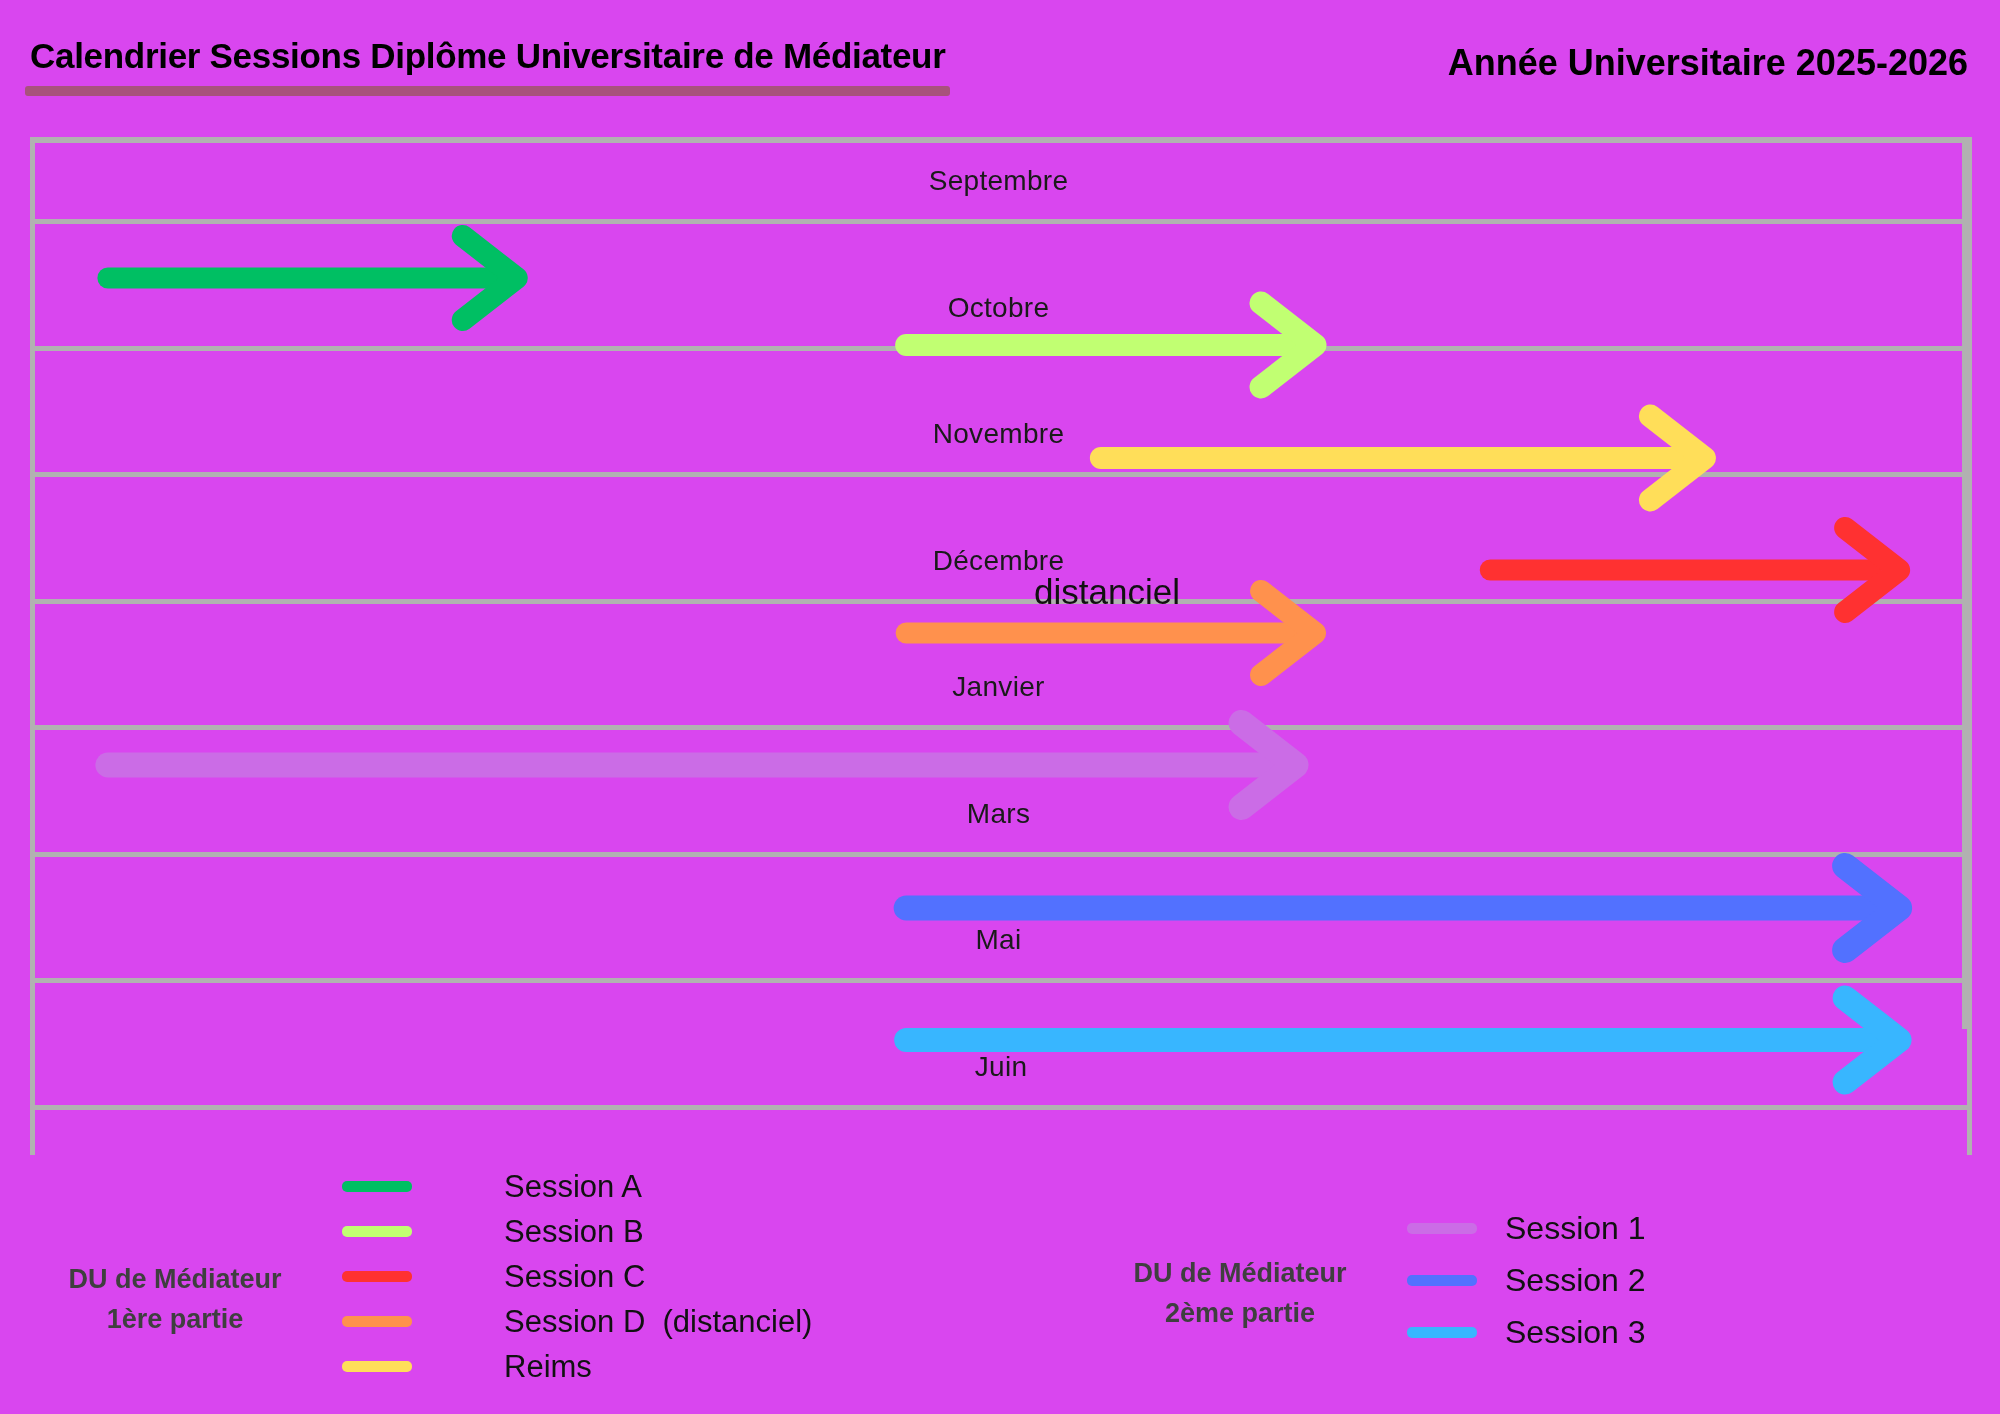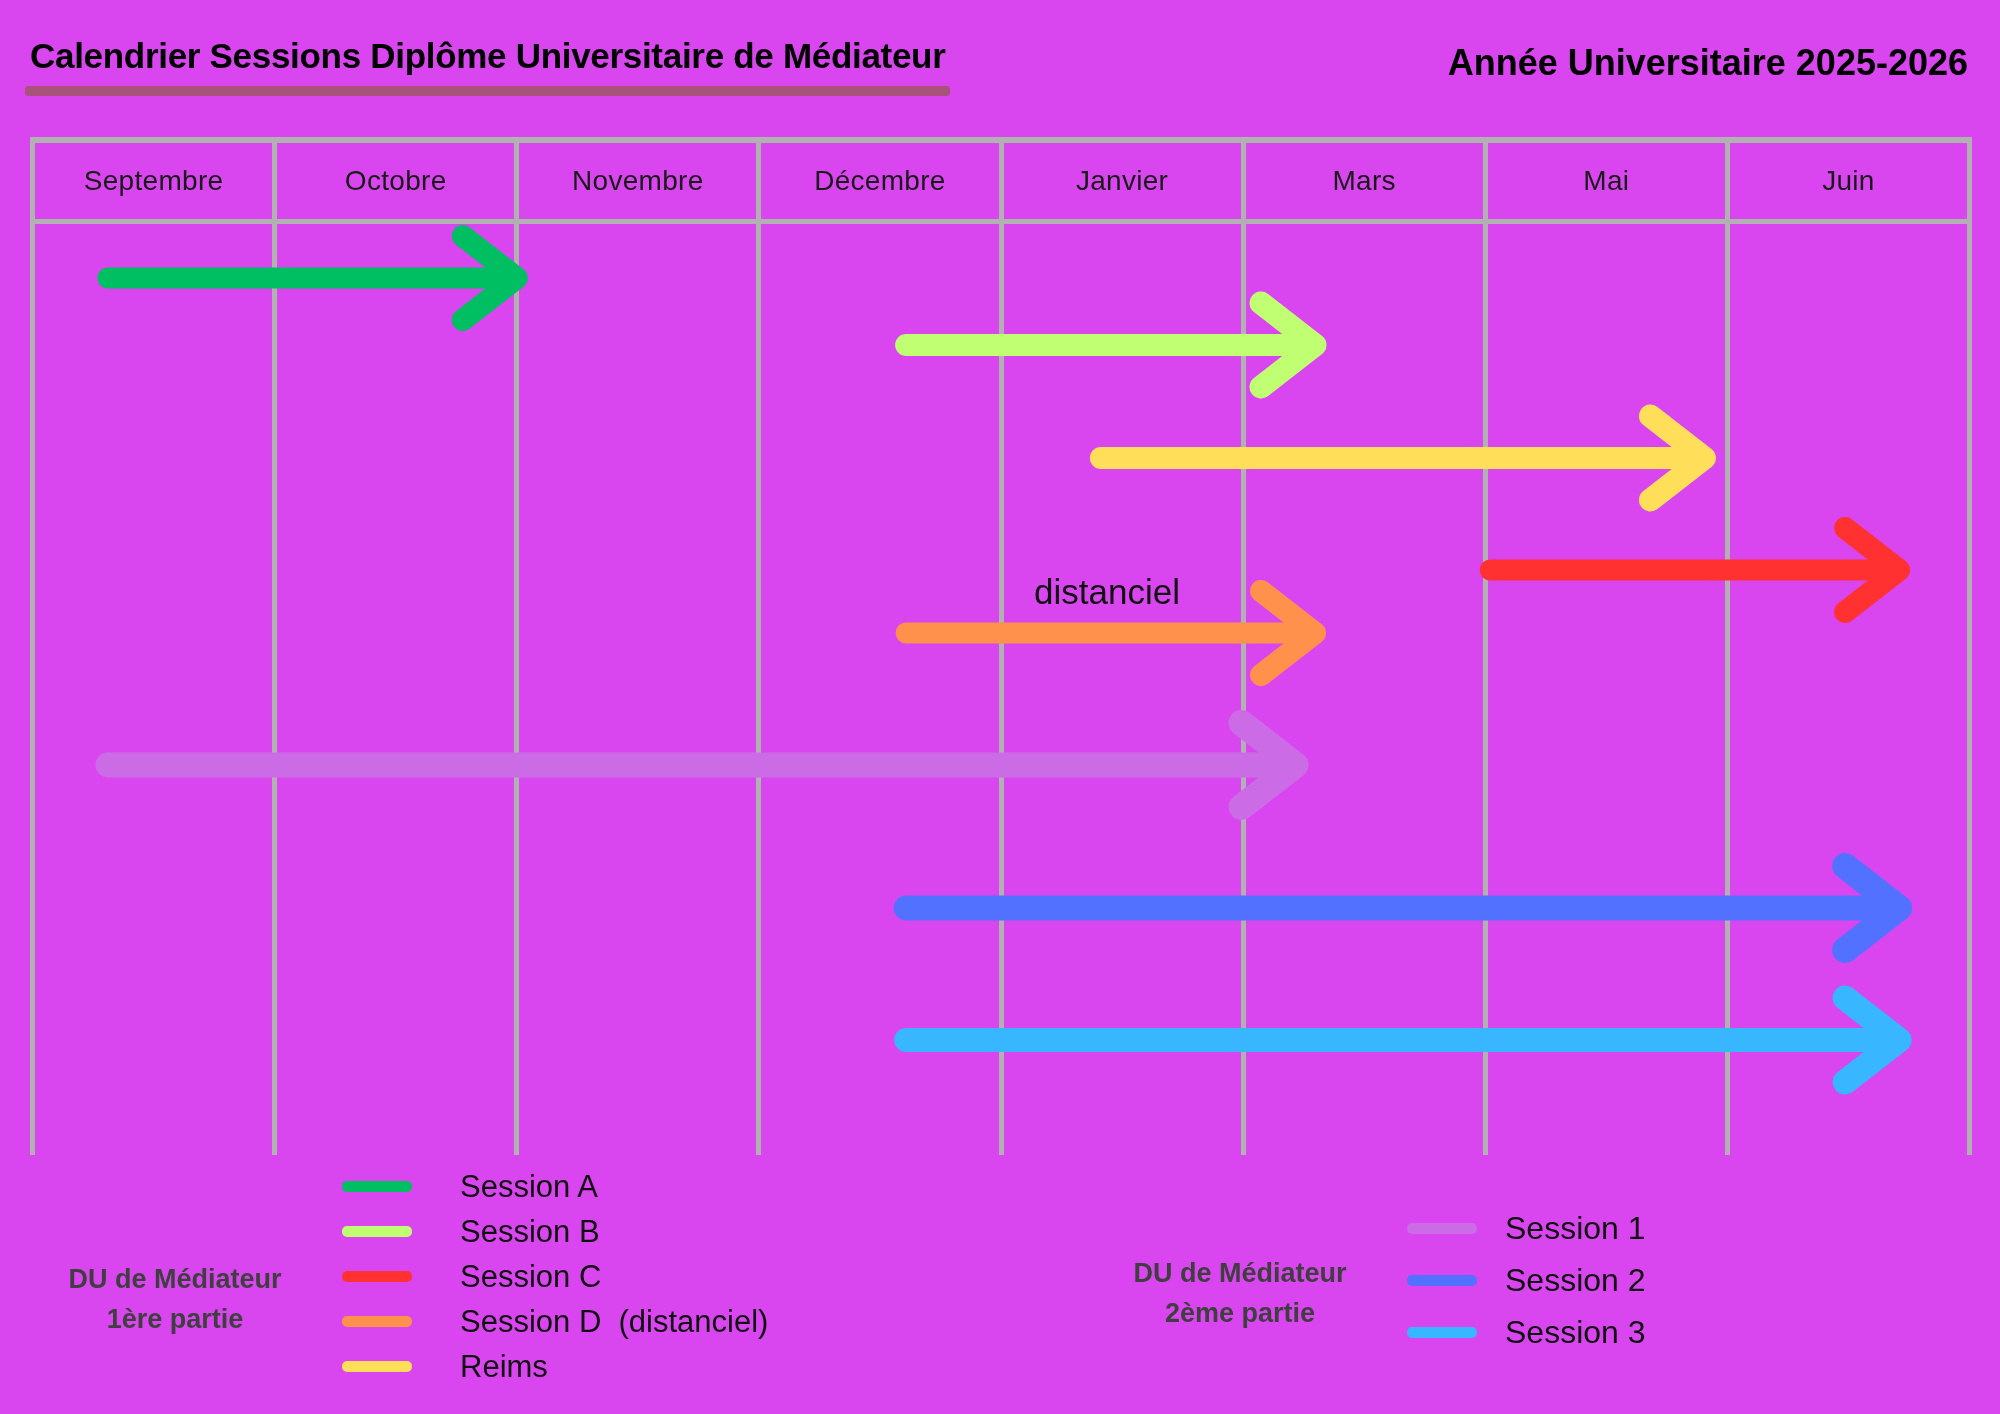--- a/index.html
+++ b/index.html
@@ -17,21 +17,21 @@
     border-radius:3px;
   }
   .year-title{
     position:absolute;right:32px;top:42px;
     font-size:36px;font-weight:bold;color:#000;white-space:nowrap;
   }
   
   .grid{
     position:absolute;left:30px;top:137px;width:1942px;height:1018px;
     box-sizing:border-box;display:flex;
-    border:5px solid #b1b1b1;border-bottom:none;border-top-width:6px;
+    border:5px solid #b1b1b1;border-bottom:none;border-top-width:6px;flex-direction:column;
   }
   .col{flex:1;border-right:5px solid #b1b1b1;display:flex;flex-direction:column;}
   .col:last-child{border-right:none;}
   .col-header{
     height:76px;border-bottom:5px solid #b1b1b1;
     display:flex;align-items:center;justify-content:center;
     font-size:28px;color:#1a1a1a;letter-spacing:0.3px;
   }
   
   .arrows-svg{position:absolute;left:0;top:0;pointer-events:none;}
@@ -42,21 +42,21 @@
   }
   
   .legend-group-label{position:absolute;text-align:center;font-weight:bold;color:#3f3f3f;font-size:27px;}
   .legend-group-label .l2{margin-top:9px;}
   .legend-left-label{left:40px;top:1264px;width:270px;}
   .legend-right-label{left:1100px;top:1258px;width:280px;}
   .legend-items{position:absolute;}
   .legend-items-left{left:342px;top:1164px;}
   .legend-items-right{left:1407px;top:1202px;}
   .legend-item{display:flex;align-items:center;}
-  .legend-items-left .legend-item{height:45px;}
+  .legend-items-left .legend-item{height:45px;gap:44px;}
   .legend-items-right .legend-item{height:52px;}
   .swatch{width:70px;height:11px;border-radius:5px;flex:0 0 auto;}
   .legend-items-left .legend-text{margin-left:48px;font-size:31px;color:#111;white-space:pre;}
   .legend-items-right .legend-text{margin-left:28px;font-size:32px;color:#111;white-space:pre;}
 </style>
 </head>
 <body>
 
 <div class="page">
 

